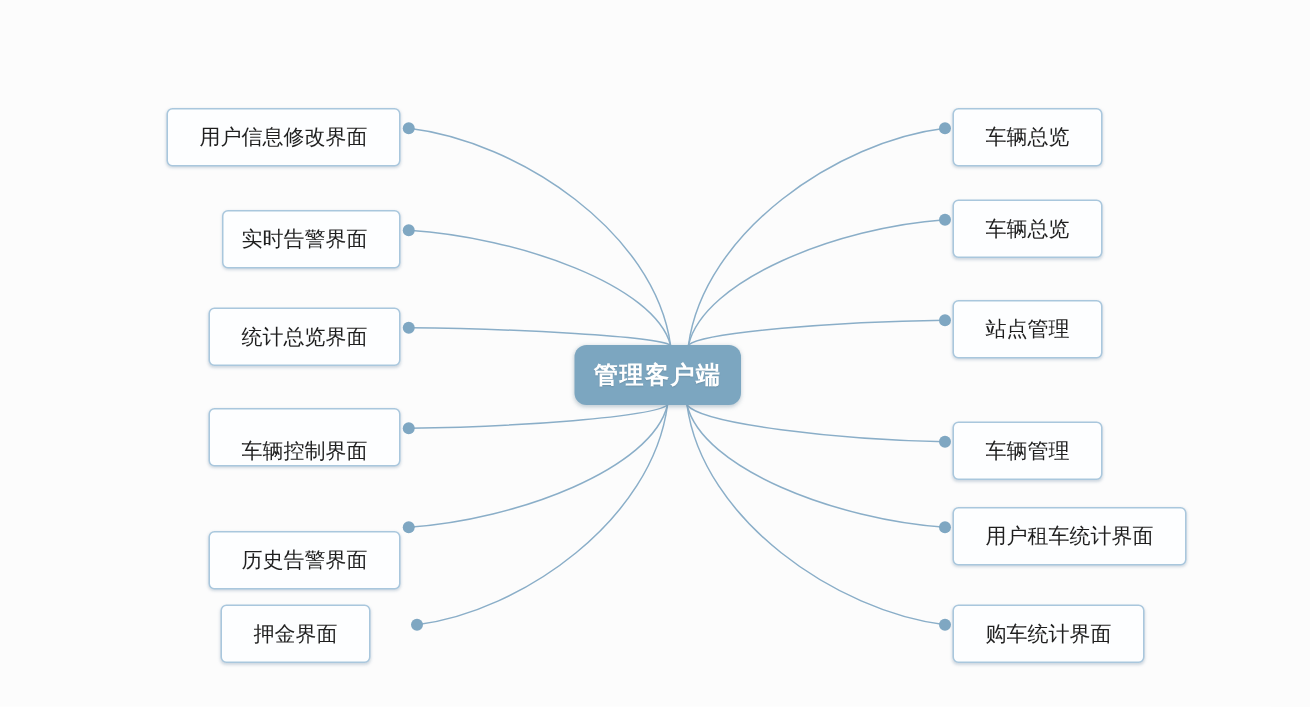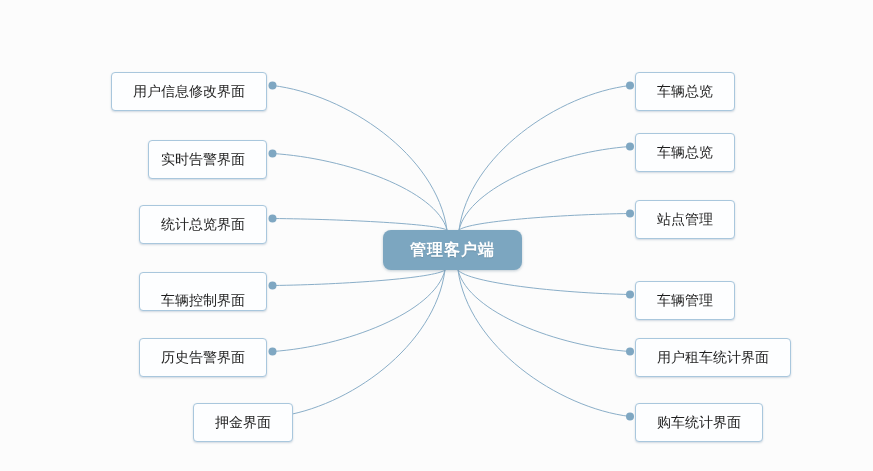--- a/index.html
+++ b/index.html
@@ -33,21 +33,21 @@
     font-size: 14px;
     color: var(--node-text, #1f1f1f);
     white-space: nowrap;
     box-sizing: border-box;
     cursor: default;
   }
 
   .node-center {
     position: absolute;
     left: 383px; top: 230px;
-    width: 139px; height: 40px;
+    width: 111px; height: 40px;
     display: flex;
     align-items: center;
     justify-content: center;
     background: var(--center-fill, #7ca6c0);
     border-radius: 8px;
     box-shadow: 0 1px 3px rgba(100,130,150,0.4);
     font-size: 16px;
     font-weight: 600;
     letter-spacing: 1px;
     color: var(--center-text, #ffffff);
@@ -94,24 +94,24 @@
     </div>
   <div class="node" style="right:606px; top:140px;padding-left:12px;">
       <span>实时告警界面</span>
     </div>
   <div class="node" style="right:606px; top:205px;">
       <span>统计总览界面</span>
     </div>
   <div class="node" style="right:606px; top:272px;align-items:flex-end;">
       <span>车辆控制界面</span>
     </div>
-  <div class="node" style="right:606px; top:338px;margin-left:26px;">
+  <div class="node" style="right:606px; top:354px;margin-left:26px;">
       <span>历史告警界面</span>
     </div>
-  <div class="node" style="right:580px; top:403px;">
+  <div class="node" style="right:626px; top:403px;">
       <span>押金界面</span>
     </div>
 
   <div class="node-center">
       <span>管理客户端</span>
     </div>
 
   <div class="node" style="left:635px; top:72px;">
       <span>车辆总览</span>
     </div>

